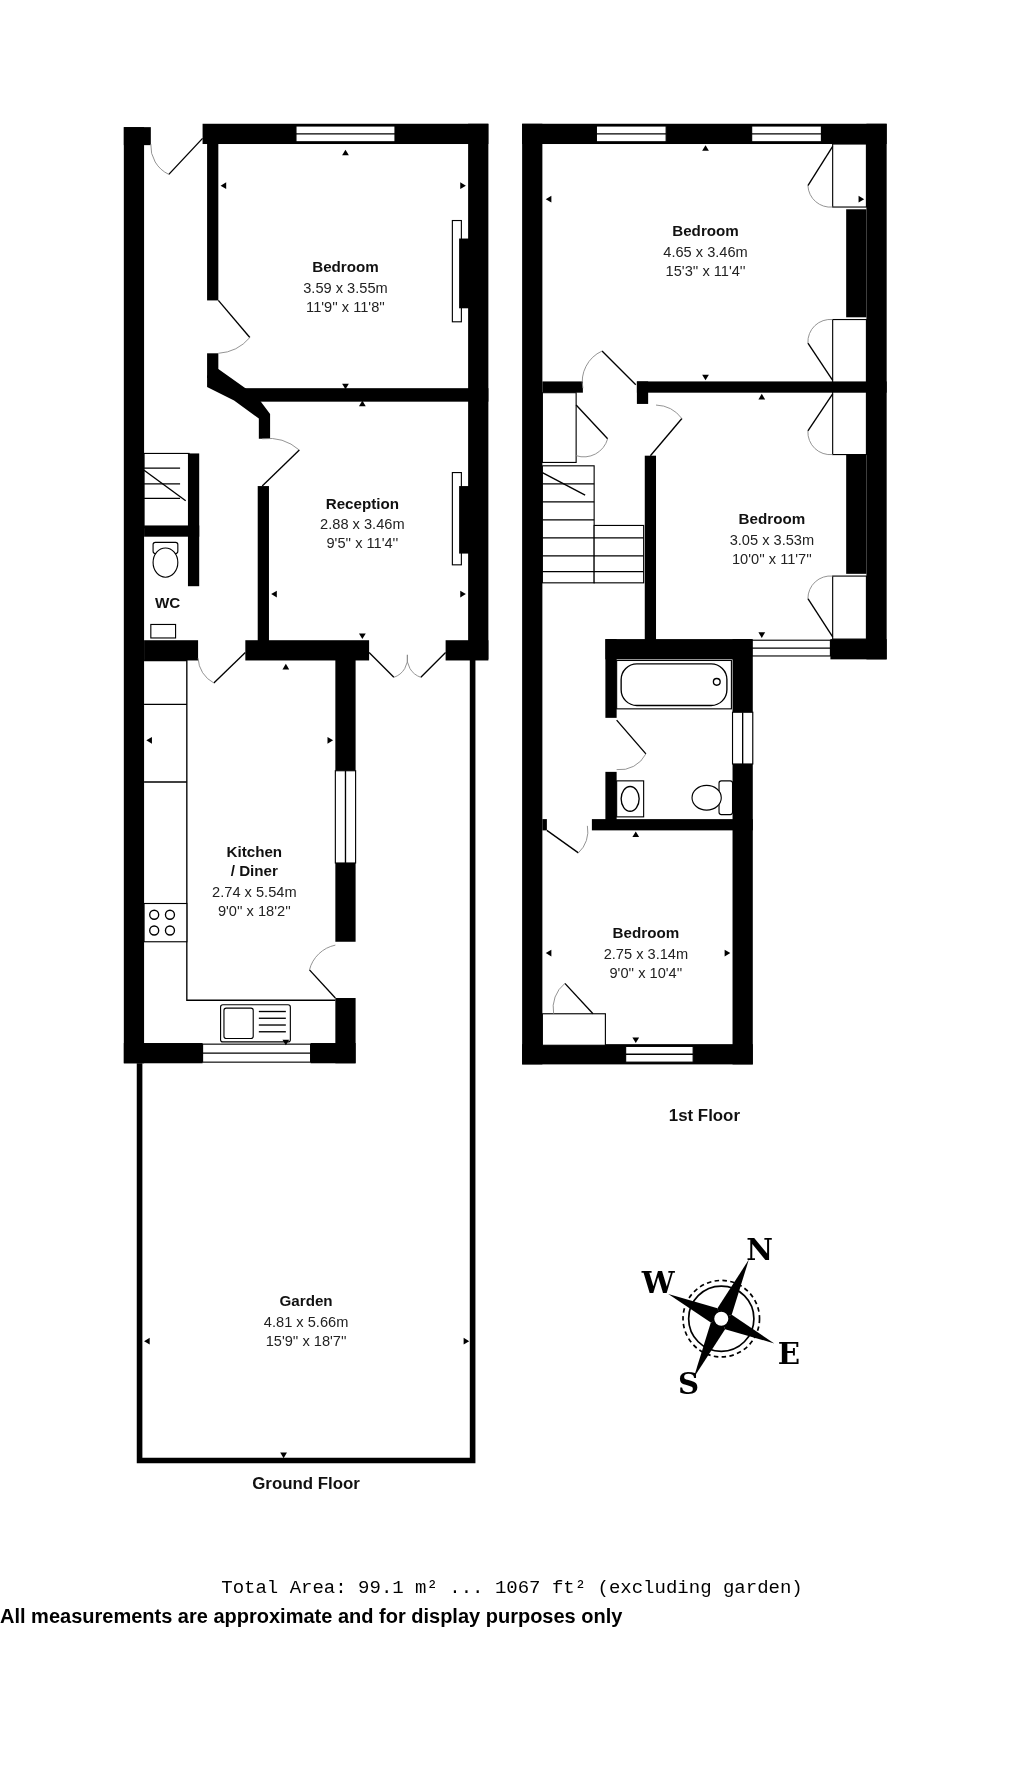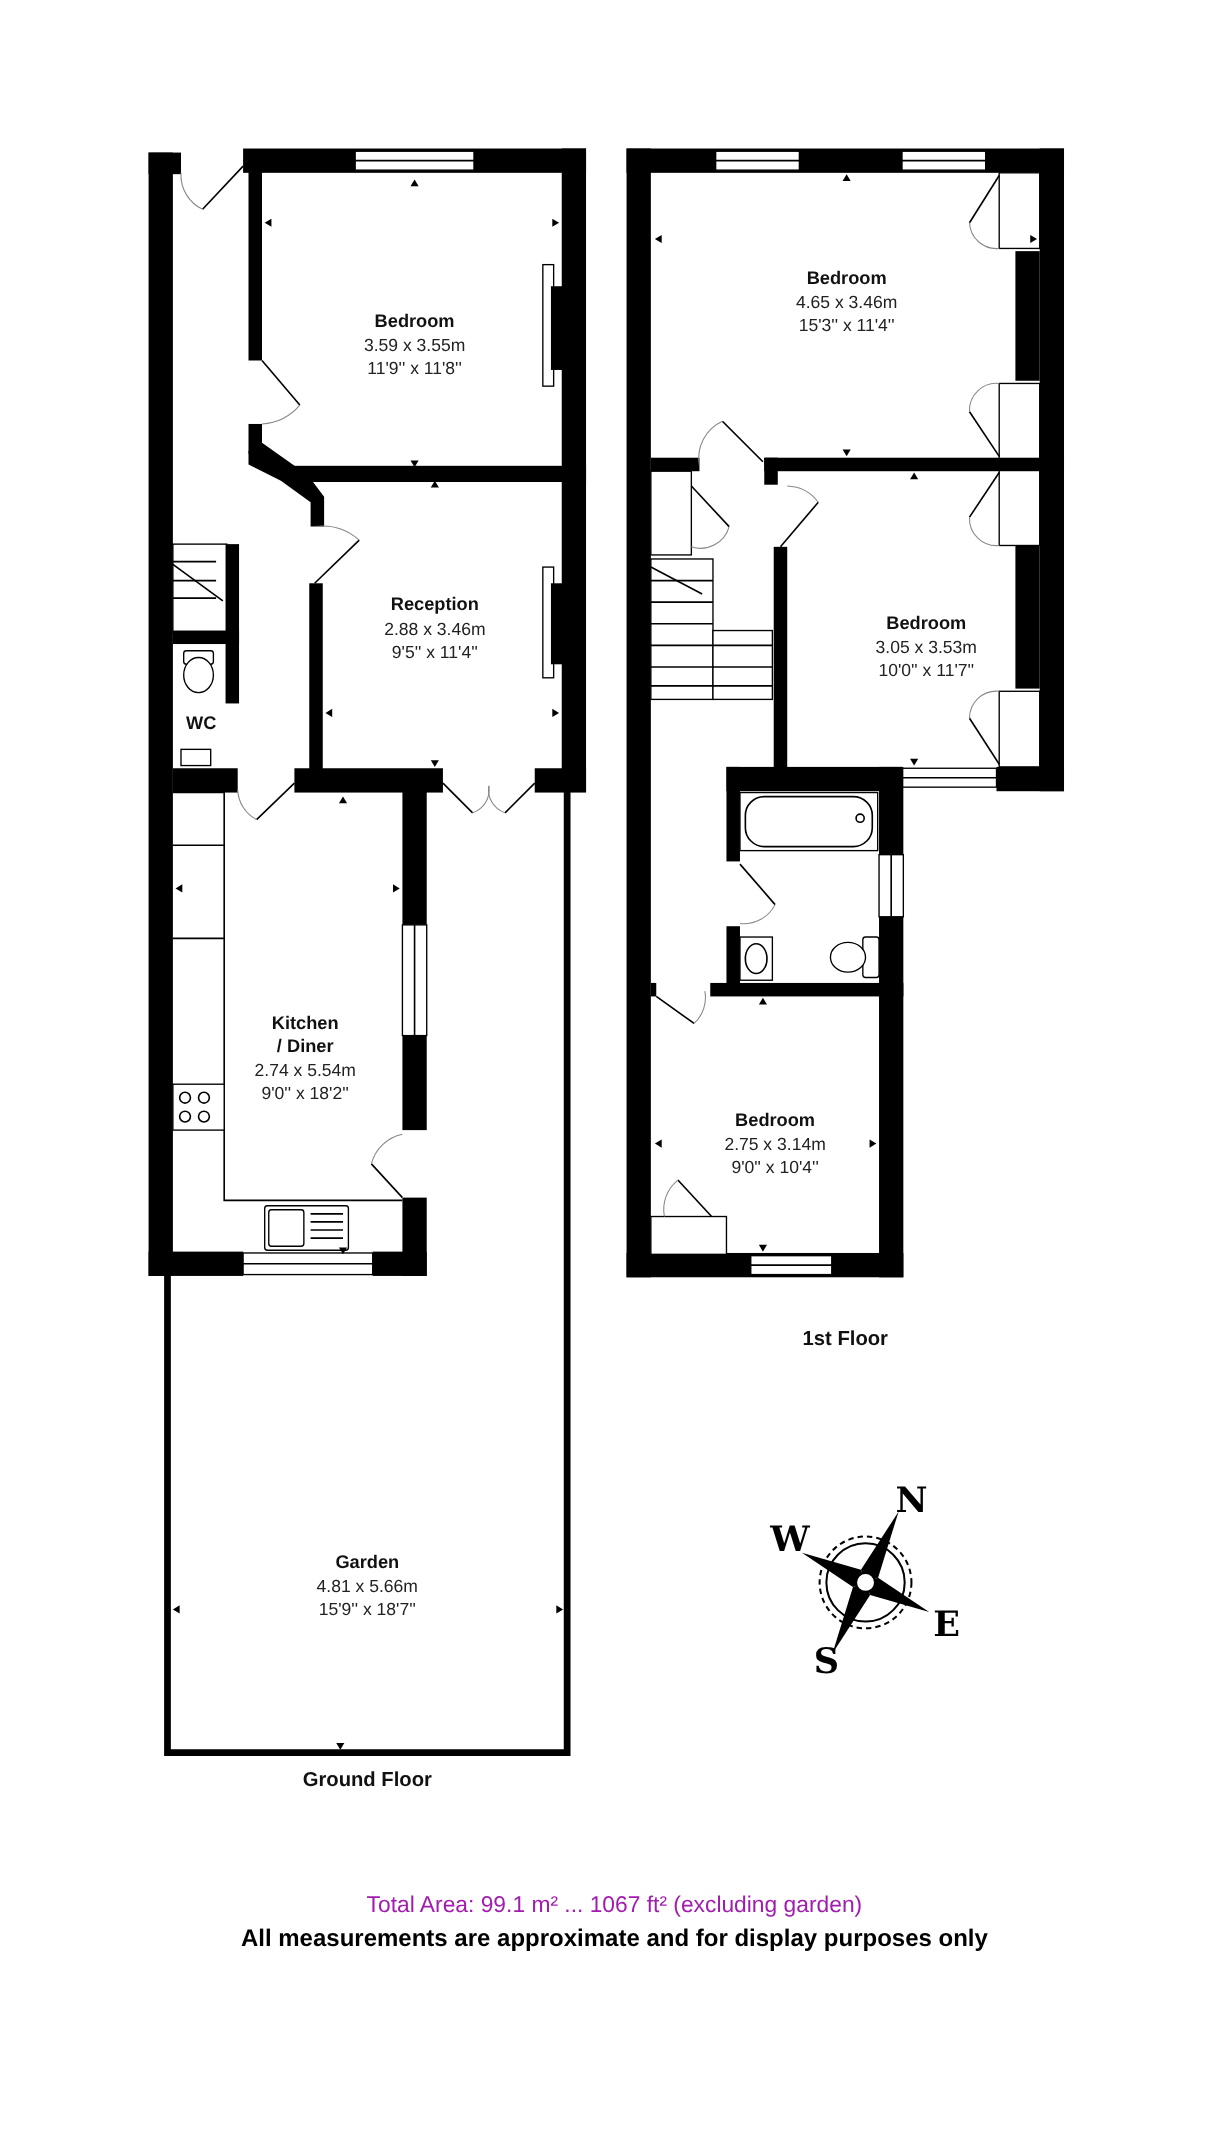--- a/index.html
+++ b/index.html
@@ -7,22 +7,22 @@
   #plan { position:absolute; left:0; top:0; width:1024px; height:1789px; }
   .wall { fill:#000; }
   .thin { fill:none; stroke:#000; stroke-width:1.2; }
   .arc { fill:none; stroke:#888; stroke-width:0.8; }
   .win { fill:#fff; stroke:#000; stroke-width:1; }
   .fix { fill:#fff; stroke:#000; stroke-width:1; }
   .rname { font-family:"Liberation Sans", sans-serif; font-weight:bold; font-size:13.5px; text-anchor:middle; fill:#111; }
   .rdim { font-family:"Liberation Sans", sans-serif; font-size:13px; text-anchor:middle; fill:#222; }
   .flabel { font-family:"Liberation Sans", sans-serif; font-weight:bold; font-size:15px; text-anchor:middle; fill:#111; }
   .compass-letter { font-family:"DejaVu Serif", serif; font-weight:bold; font-size:26px; fill:#000; text-anchor:middle; }
-  .foot1 { position:absolute; left:0; width:1024px; top:1577px; text-align:center; font-size:19px; color:#a21caf; font-family:Liberation Sans, sans-serif; }
-  .foot2 { position:absolute; left:0; width:1024px; top:1605px; text-align:center; font-size:20px; font-weight:bold; color:#000; font-family:"Liberation Sans", sans-serif; }
+  .foot1 { position:absolute; left:0; width:1024px; top:1577px; text-align:center; font-size:19px; color:#000000; font-family:Liberation Mono, monospace; }
+  .foot2 { position:absolute; left:0; width:1024px; top:1605px; text-align:left; font-size:20px; font-weight:bold; color:#000; font-family:"Liberation Sans", sans-serif; }
 </style>
 </head>
 <body>
 
 <svg id="plan" viewBox="0 0 910 1590" xmlns="http://www.w3.org/2000/svg">
 
   <g>
 
     <rect class="wall" x="110" y="113" width="18" height="832"></rect>
     <rect class="wall" x="110" y="113" width="24" height="16"></rect>

